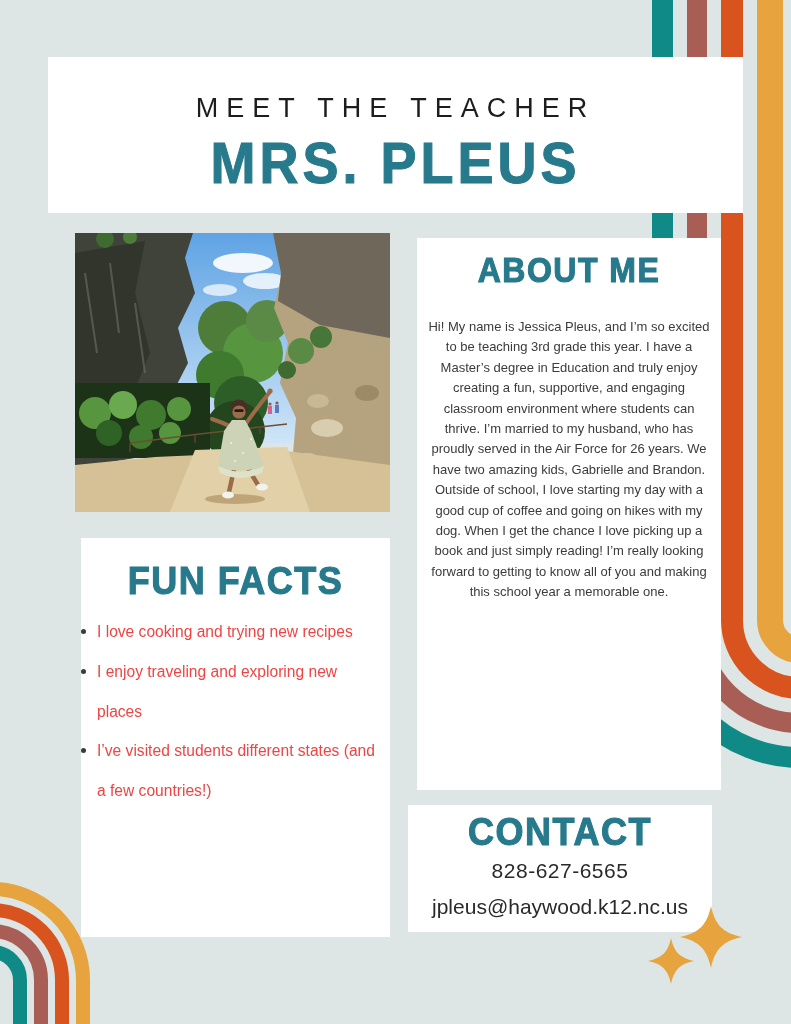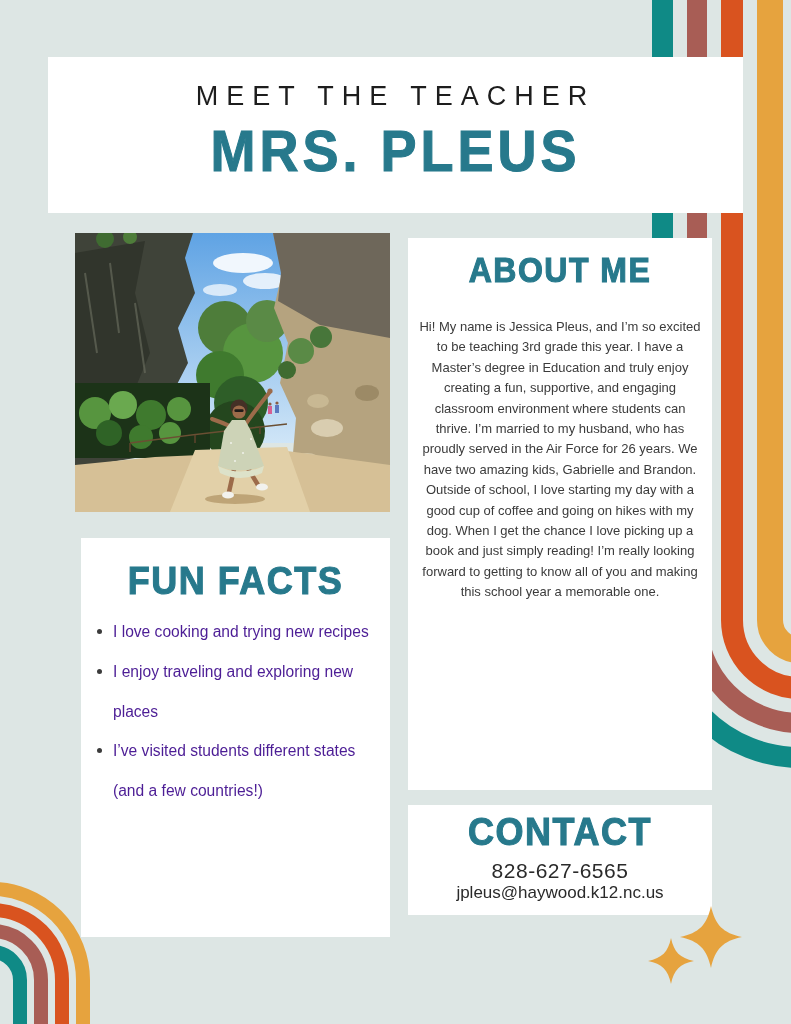--- a/index.html
+++ b/index.html
@@ -26,62 +26,62 @@
   .deco .s-mauve{stroke:var(--stripe-mauve);}
   .deco .s-orange{stroke:var(--stripe-orange);}
   .deco .s-gold{stroke:var(--stripe-gold);}
   .deco path{fill:none;}
   .sparkles{position:absolute;left:0;top:0;width:791px;height:1024px;z-index:4;pointer-events:none;}
   .sparkles path{fill:var(--stripe-gold);}
 
   .card{position:absolute;background:var(--card);z-index:2;}
   .card-header{left:48px;top:57px;width:695px;height:156px;text-align:center;}
   .header-small{
-    margin-top:24px;
+    margin-top:36px;
     font-size:27px;letter-spacing:8px;font-weight:500;color:#1d1d1d;
   }
   .header-name{
     margin-top:8px;
     font-size:54px;font-weight:800;letter-spacing:4px;
     color:var(--heading-teal);
     -webkit-text-stroke:1px var(--heading-teal);
     transform:scaleY(1.05);
   }
   .photo{left:75px;top:233px;width:315px;height:279px;z-index:2;position:absolute;}
 
-  .card-about{left:408px;top:238px;width:304px;height:552px;text-align:center;}
+  .card-about{left:417px;top:238px;width:304px;height:552px;text-align:center;}
   .section-heading{
     font-size:32px;font-weight:800;letter-spacing:1.5px;
     color:var(--heading-teal);
     -webkit-text-stroke:1px var(--heading-teal);
     transform:scaleY(1.08);
   }
   .card-about .section-heading{margin-top:14px;}
   .about-body{
     margin:28px 8px 0 8px;
     font-size:13px;line-height:1.57;color:#3b3b3b;
   }
 
   .card-funfacts{left:81px;top:538px;width:309px;height:399px;}
   .card-funfacts .section-heading{text-align:center;margin-top:22px;font-size:36px;}
   .fun-list{
-    margin:10px 6px 0 0;padding-left:32px;
-    font-size:15.6px;line-height:2.55;color:#4c1d95;
+    margin:10px 6px 0 0;padding-left:16px;
+    font-size:15.6px;line-height:2.55;color:#ef4444;
     list-style:none;
   }
   .fun-list li{position:relative;}
   .fun-list li::before{
     content:"";position:absolute;left:-16px;top:17px;
     width:5px;height:5px;border-radius:50%;background:#3b3b3b;
   }
 
-  .card-contact{left:408px;top:805px;width:304px;height:110px;text-align:center;}
+  .card-contact{left:408px;top:805px;width:304px;height:127px;text-align:center;}
   .card-contact .section-heading{margin-top:6px;font-size:36px;}
   .contact-phone{margin-top:6px;font-size:21px;color:#2a2a2a;letter-spacing:.5px;}
-  .contact-email{font-size:17px;color:#2a2a2a;}
+  .contact-email{margin-top:12px;font-size:21px;color:#2a2a2a;}
 </style>
 </head>
 <body>
 
 <div class="canvas">
 
   <svg class="deco" viewBox="0 0 791 1024" width="791" height="1024">
     <path class="s-teal" stroke-width="21" d="M 662.5 0 L 662.5 620 A 137.5 137.5 0 0 0 800 757.5"></path>
     <path class="s-mauve" stroke-width="20" d="M 697 0 L 697 620 A 103 103 0 0 0 800 723"></path>
     <path class="s-orange" stroke-width="22" d="M 732 0 L 732 620 A 68 68 0 0 0 800 688"></path>

